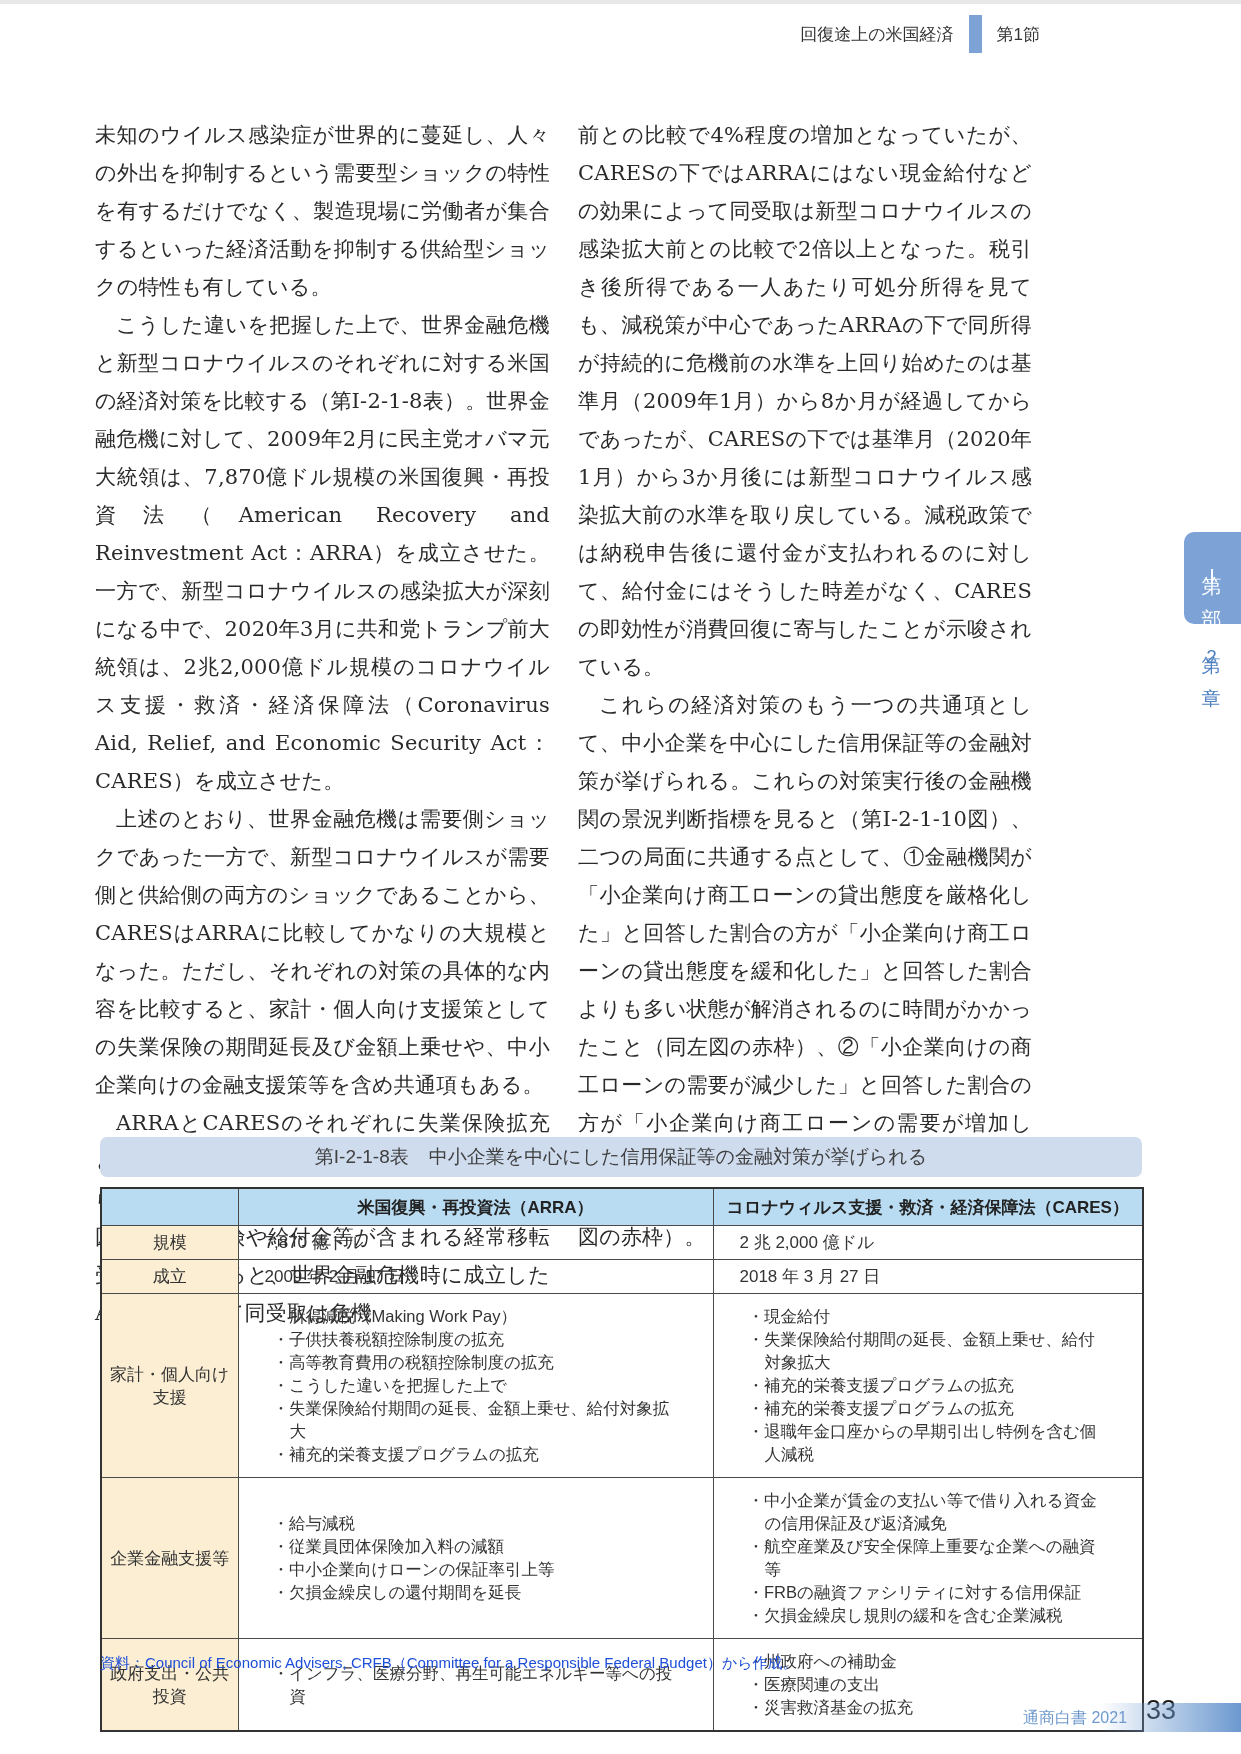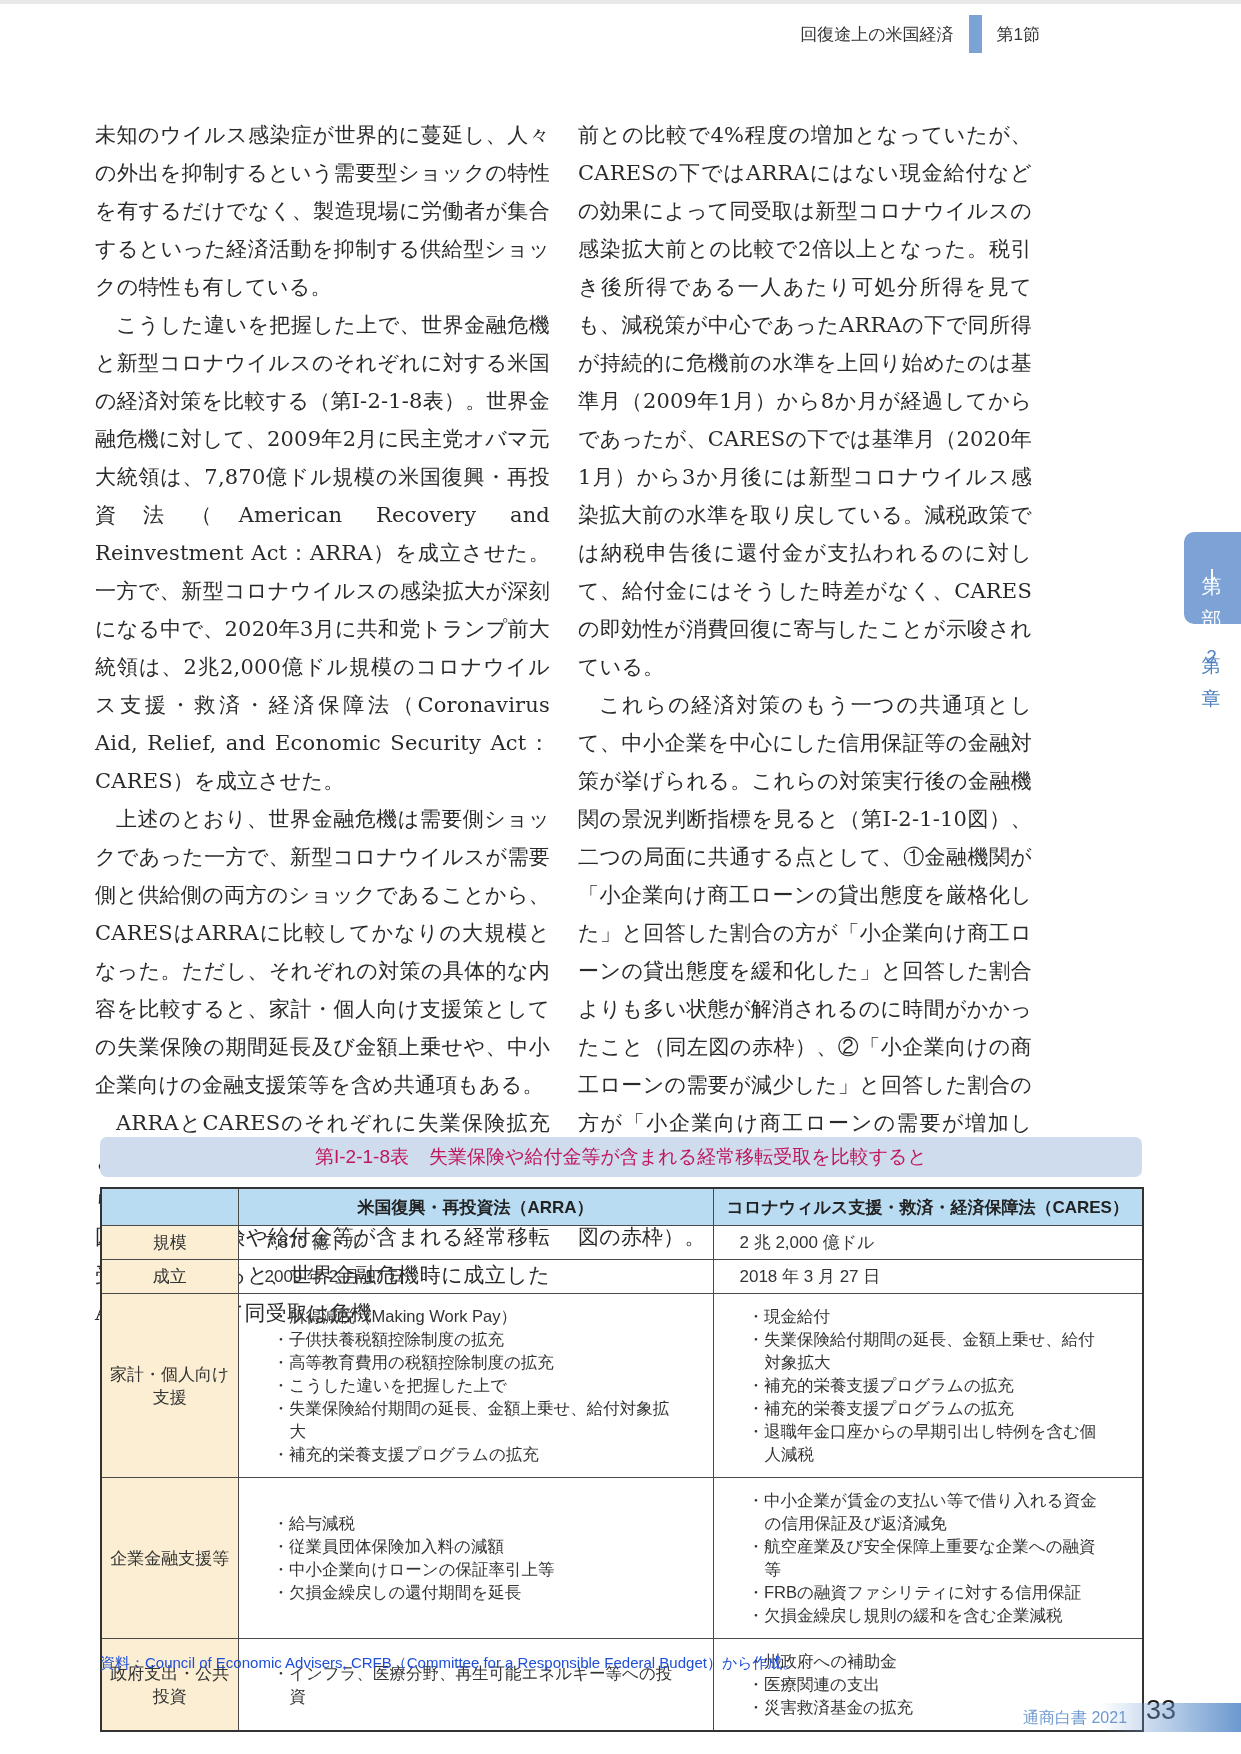--- a/index.html
+++ b/index.html
@@ -43,21 +43,21 @@
     color:#4e80c0; font-family:"Liberation Sans","DejaVu Sans",sans-serif;
     font-size:19px; letter-spacing:5px;
   }
 
   
   .tbl-title {
     position:absolute; left:100px; top:1133px; width:1042px; height:40px;
     background:#cfdcee; border-radius:7px;
     display:flex; align-items:center; justify-content:center; gap:20px;
     font-family:"Liberation Sans","DejaVu Sans",sans-serif;
-    font-size:19px; color:#be185d;
+    font-size:19px; color:#404040;
   }
   .tbl-wrap {
     position:absolute; left:100px; top:1183px; width:1042px;
     font-family:"Liberation Sans","DejaVu Sans",sans-serif;
   }
   table.cmp { border-collapse:collapse; width:100%; table-layout:fixed; border:2px solid #333; }
   table.cmp th, table.cmp td { border:1px solid #4a4a4a; }
   table.cmp thead th {
     background:#b9dcf2; font-size:17px; font-weight:bold;
     height:36px; text-align:center; color:#222; padding:0 12px;
@@ -116,21 +116,21 @@
 
   <div class="part-tab">
     <span>第I部</span>
   </div>
   <div class="chapter-tab">
     <span>第2章</span>
   </div>
 
   <div class="tbl-title">
     <span>第I-2-1-8表</span>
-    <span>失業保険や給付金等が含まれる経常移転受取を比較すると</span>
+    <span>中小企業を中心にした信用保証等の金融対策が挙げられる</span>
   </div>
 
   <div class="tbl-wrap">
     <table class="cmp">
       <colgroup>
         <col style="width:137px">
           <col style="width:475px">
           <col style="width:430px">
       </colgroup>
       <thead>

